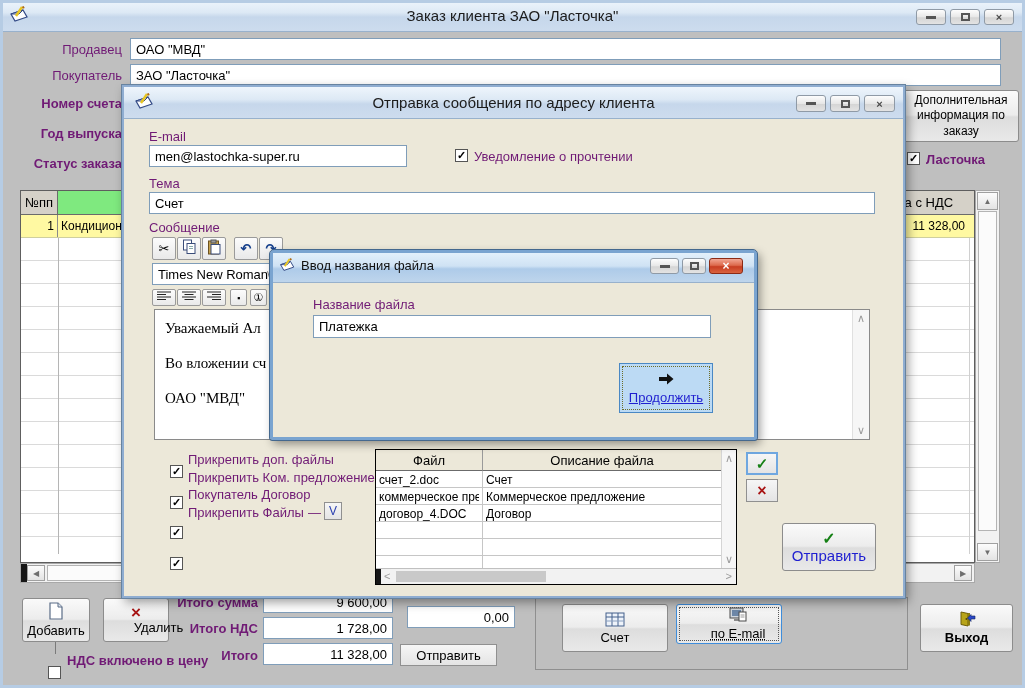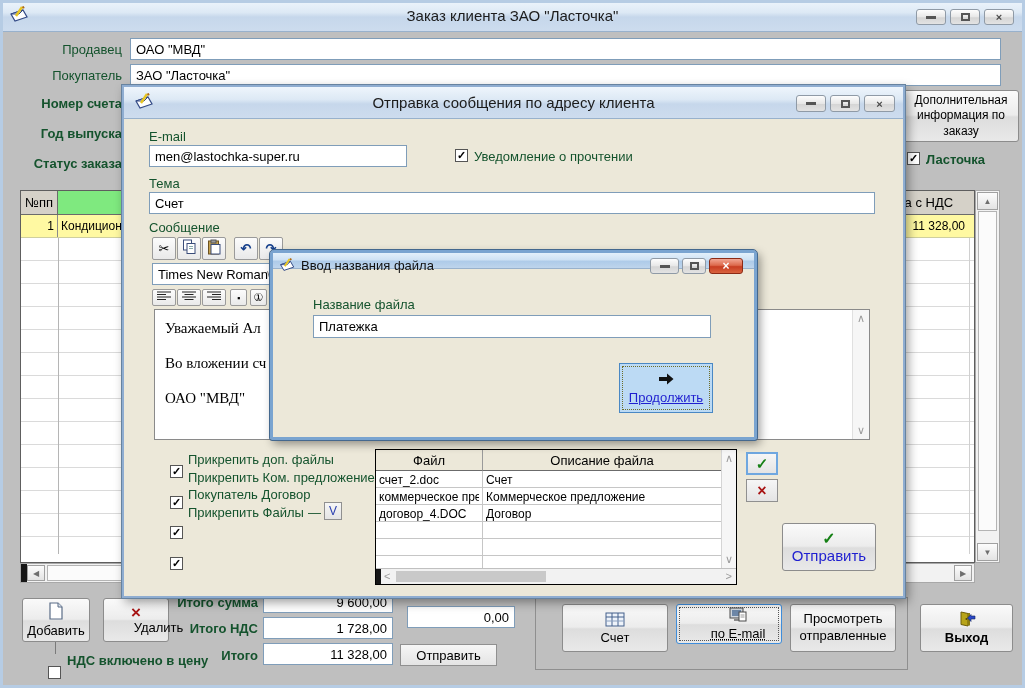--- a/index.html
+++ b/index.html
@@ -14,21 +14,21 @@
               border-bottom:1px solid #98b1cc; }
   .tb-title { text-align:center; font-size:15px; color:#1c1c1c; }
   .winbtn { background:linear-gradient(#fdfdfd,#e7e7e7 50%,#d5d5d5 55%,#e3e3e3);
             border:1px solid #8f9aa6; border-radius:3px; display:flex; align-items:center;
             justify-content:center; font-size:11px; color:#4a4a4a; font-weight:bold; cursor:pointer; }
   .winbtn-red { background:linear-gradient(#f2a693,#dd6a4d 45%,#c83d22 55%,#d9633f);
                 border:1px solid #8c2a15; color:#fff; }
   .min-glyph { display:block; width:10px; height:3px; background:#555; }
   .rest-glyph { display:block; width:9px; height:8px; border:2px solid #555; background:transparent; }
 
-  .lbl { font-size:13px; color:#14532d; white-space:nowrap; }
+  .lbl { font-size:13px; color:#701a75; white-space:nowrap; }
   .lbl-b { font-weight:bold; }
   .lbl-r { text-align:right; }
   input.fld, .fld { background:#fff; border:1px solid #7f9db9; font-size:13px;
                     font-family:"Liberation Sans",sans-serif; padding:0 5px; color:#000; }
   .fld-num { text-align:right; }
   .btn3d { background:linear-gradient(#fafafa,#ececec 48%,#dddddd 52%,#e9e9e9);
            border:1px solid #8c8c8c; border-radius:3px; display:flex; flex-direction:column;
            align-items:center; justify-content:center; font-size:13px; color:#000; cursor:pointer; }
   .btn-flat { background:linear-gradient(#f6f6f6,#e4e4e4); border:1px solid #909090;
               display:flex; align-items:center; justify-content:center; font-size:13px; cursor:pointer; }
@@ -170,21 +170,20 @@
     <span><svg width="18" height="16" viewBox="0 0 18 16">
           <rect x="1" y="1" width="13" height="10" fill="#cfd6de" stroke="#4a4a4a"></rect>
           <rect x="3" y="3" width="9" height="6" fill="#6d87a8"></rect>
           <rect x="5" y="12" width="5" height="2" fill="#8a8a8a"></rect>
           <rect x="10" y="5" width="7" height="9" fill="#fff" stroke="#4a4a4a"></rect>
           <line x1="11.5" y1="8" x2="15.5" y2="8" stroke="#9a9a9a"></line>
           <line x1="11.5" y1="10" x2="15.5" y2="10" stroke="#9a9a9a"></line>
         </svg></span>
     <span style="text-decoration:underline dotted 1px;">по E-mail</span>
   </div>
-  <div class="abs btn3d" style="left:790px;top:604px;width:106px;height:48px;text-align:center;line-height:1.3;">Просмотреть отправленные</div>
   <div class="abs btn3d" style="left:920px;top:604px;width:93px;height:48px;font-weight:bold;">
     <span><svg width="18" height="16" viewBox="0 0 18 16">
           <polygon points="3,1 10,2.5 10,15 3,13.5" fill="#b8a418" stroke="#6d5e0a"></polygon>
           <rect x="10" y="2" width="2" height="12.5" fill="#8c7c10"></rect>
           <circle cx="8.4" cy="8" r="0.9" fill="#4d4204"></circle>
           <path d="M17 5v3h-4v2.5L9.5 7 13 3.5V5z" fill="#2a48c8" stroke="#11255e" stroke-width="0.6"></path>
         </svg></span>
     <span>Выход</span>
   </div>
 
@@ -358,21 +357,21 @@
         <span>×</span>
       </div>
 
     <div class="abs btn3d" style="left:658px;top:436px;width:94px;height:48px;">
       <span style="color:#158015;font-weight:bold;font-size:16px;line-height:16px;">✓</span>
       <span class="link-blue" style="font-size:15px;">Отправить</span>
     </div>
   </div>
 
   <div class="abs dialog dlg-file" style="left:270px;top:250px;width:487px;height:190px;">
-    <div class="titlebar abs" style="left:0;top:0;width:481px;height:16px;padding-left:7px;">
+    <div class="titlebar abs" style="left:0;top:0;width:481px;height:30px;padding-left:7px;">
       <span class="abs" style="left:6px;top:4px;">
         <svg width="18" height="17" viewBox="0 0 22 20">
             <polygon points="2,9 14,5 18,12 6,16" fill="#fff" stroke="#334a86" stroke-width="1.2"></polygon>
             <polygon points="2,9 14,5 10,9" fill="#dfe6f6" stroke="#334a86" stroke-width="1"></polygon>
             <line x1="13" y1="2" x2="7" y2="11" stroke="#e8c520" stroke-width="2.4"></line>
             <line x1="13.8" y1="1.4" x2="14.8" y2="3.4" stroke="#b06a12" stroke-width="2"></line>
           </svg>
       </span>
       <div style="position:absolute;left:28px;top:0;line-height:26px;font-size:13px;color:#111;">Ввод названия файла</div>
       <div class="abs winbtn" style="left:377px;top:5px;width:29px;height:16px;">

